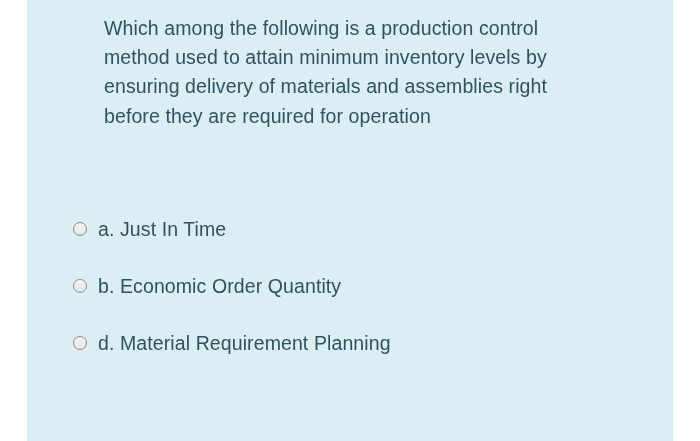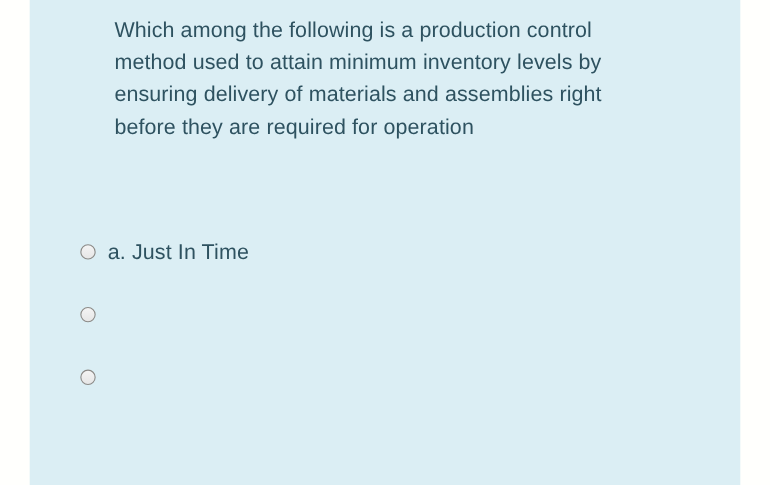--- a/index.html
+++ b/index.html
@@ -86,21 +86,23 @@
 
   <div id="options-list">
 
     <div class="option-row">
       <span class="option-radio"></span>
       <span class="option-label">a. Just In Time</span>
     </div>
 
     <div class="option-row">
       <span class="option-radio"></span>
+      <span class="option-label">b. Economic Order Quantity</span>
     </div>
 
 
     <div class="option-row">
       <span class="option-radio"></span>
+      <span class="option-label">d. Material Requirement Planning</span>
     </div>
 
   </div>
 </div>
 
 </body></html>

